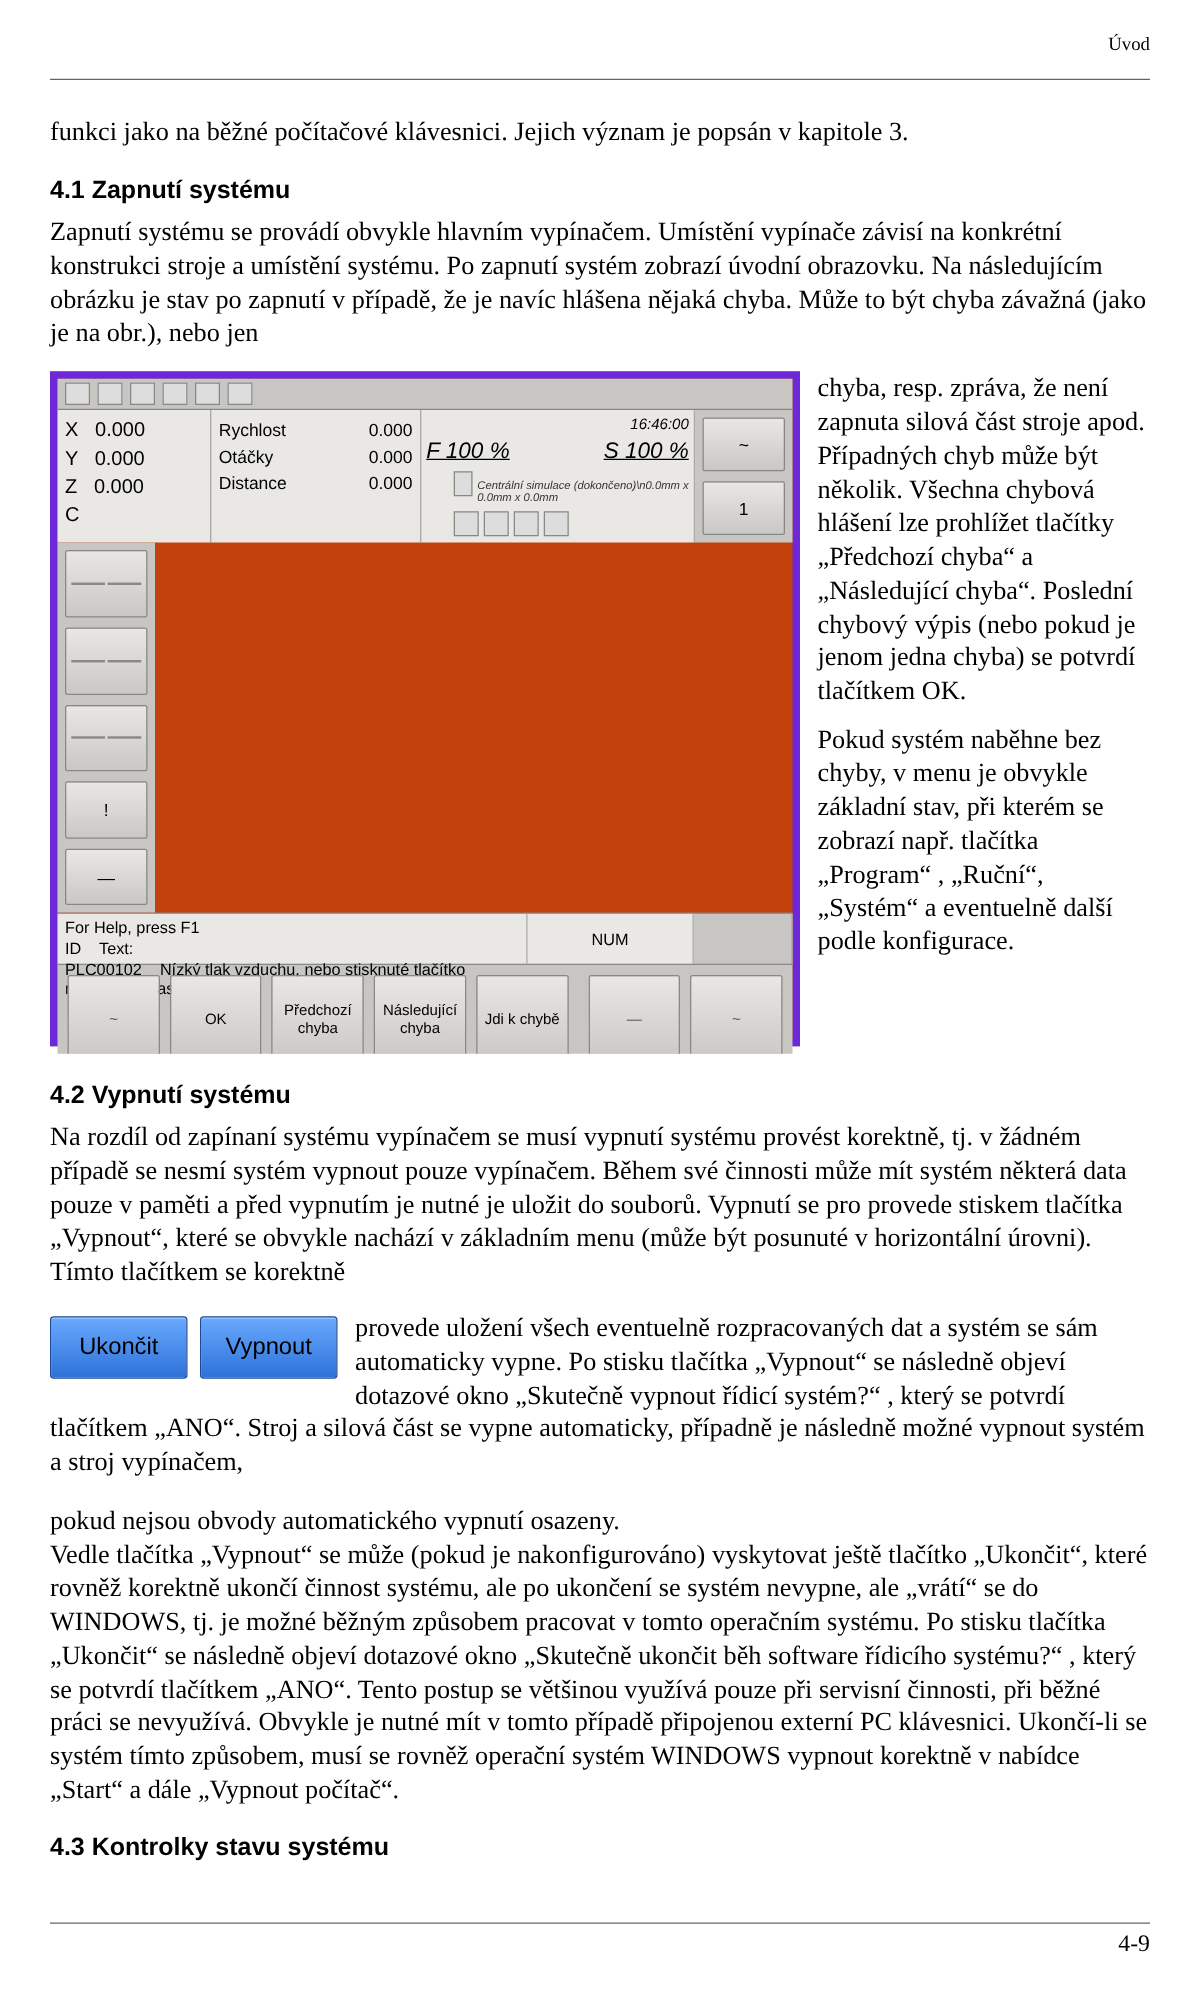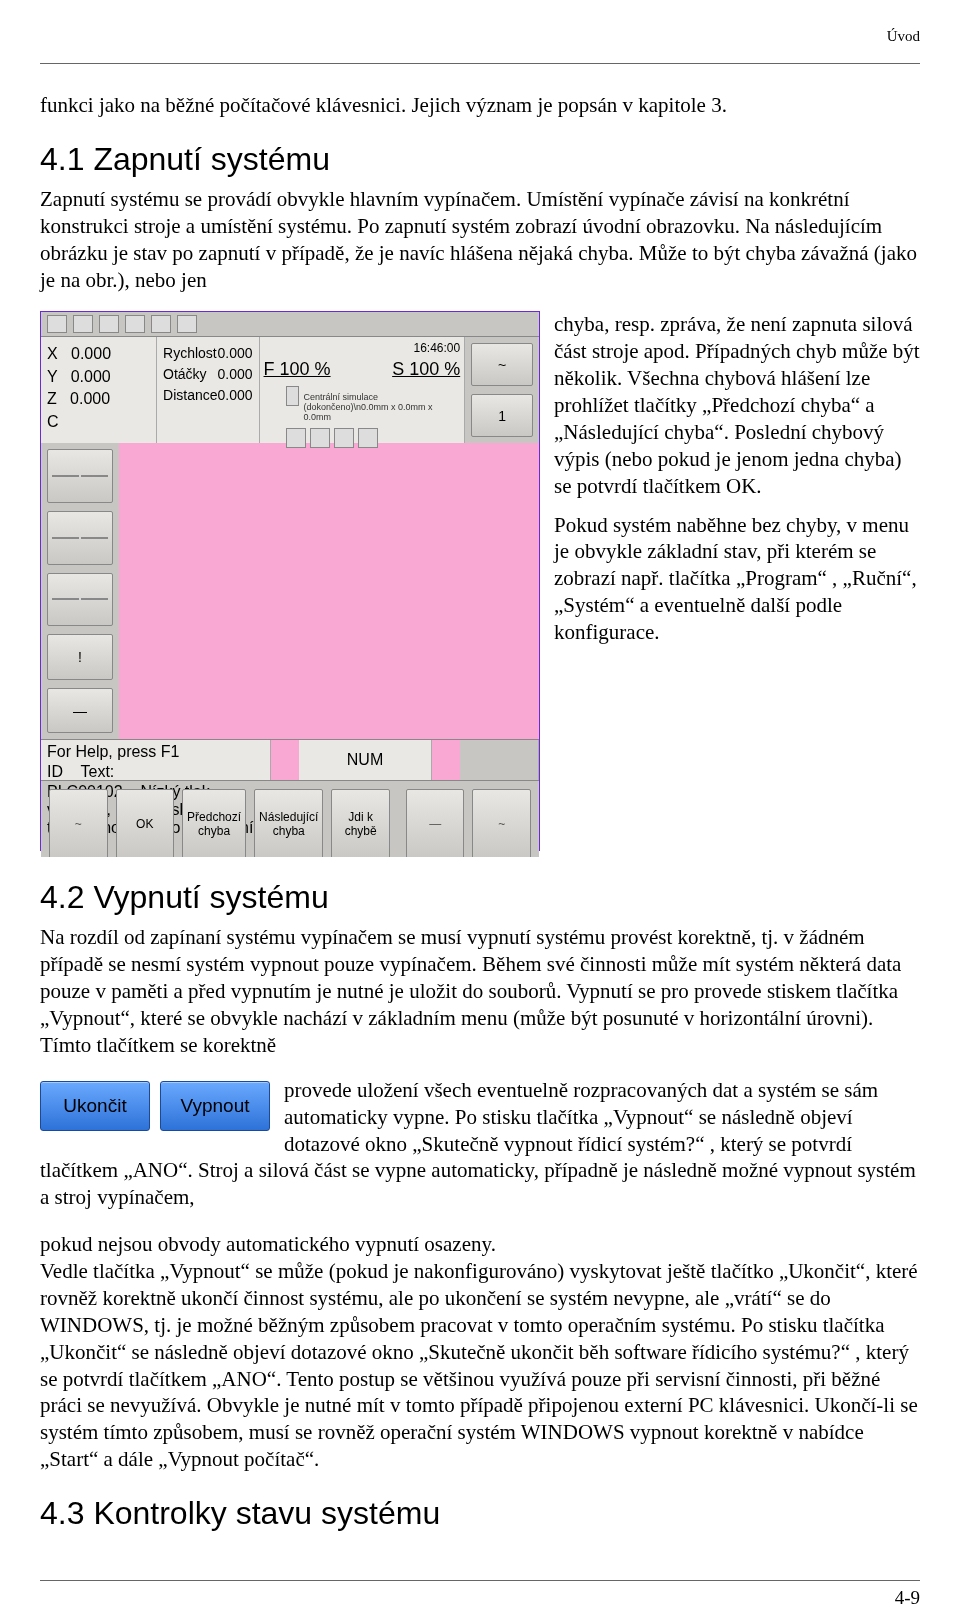--- a/index.html
+++ b/index.html
@@ -19,39 +19,39 @@
     margin-bottom: 28px;
   }
   .para {
     font-size: 21px;
     line-height: 1.28;
     margin: 0 0 18px 0;
     text-align: left;
   }
   h2.sec {
     font-family: Arial, Helvetica, sans-serif;
-    font-size: 32px;
-    font-weight: normal;
+    font-size: 20px;
+    font-weight: bold;
     margin: 22px 0 8px 0;
   }
   .wrap-block {
     overflow: hidden;
     margin-bottom: 20px;
   }
   .wrap-block .para {
     margin-bottom: 12px;
   }
   
   .cnc {
     float: left;
-    width: 500px;
+    width: 600px;
     height: 540px;
     margin: 0 14px 6px 0;
-    background: #f9a8d4;
-    border: 1px solid #6d28d9;
+    background: #c2410c;
+    border: 6px solid #6d28d9;
     box-sizing: border-box;
     font-family: Arial, sans-serif;
     font-size: 11px;
     color: #000;
     position: relative;
   }
   .cnc .toolbar {
     height: 24px;
     background: #c7c6c2;
     border-bottom: 1px solid #888;
@@ -86,20 +86,21 @@
     padding: 6px;
     font-size: 14px;
     line-height: 1.5;
   }
   .cnc .mids div { display:flex; justify-content:space-between; }
   .cnc .fs {
     width: 210px;
     background: #e9e8e4;
     border-right: 1px solid #aaa;
     padding: 4px;
+    font-style: italic;
   }
   .cnc .fs .big {
     font-size: 18px; font-family: Arial;
     display:flex; justify-content:space-between;
     text-decoration: underline;
   }
   .cnc .fs .clock {
     text-align: right; font-size:12px; margin-bottom:4px;
   }
   .cnc .fs .small { font-size: 9px; color:#333; margin-top:6px; }
@@ -165,22 +166,21 @@
     width:20px;height:20px;border-radius:50%;
     background:#d33; color:#fff;
     display:flex;align-items:center;justify-content:center;
     font-weight:bold;
   }
   .cnc .side-btns.tall { height:auto; }
   .cnc .status-row{
     height: 40px;
     display:flex;
     border-top:1px solid #888;
-    font-size:16px;
-    gap:28px;
+    font-size:13px;
   }
   .cnc .status-row .cell{
     border-right:1px solid #aaa;
     padding:3px 6px;
     background:#e9e8e4;
   }
   .cnc .status-row .left{ flex:1; display:flex; flex-direction:column; gap:2px;}
   .cnc .status-row .mid{ width:120px; display:flex;align-items:center;justify-content:center;}
   .cnc .status-row .right{ width:66px;background:#c7c6c2;}
   .cnc .bottom-btns{

